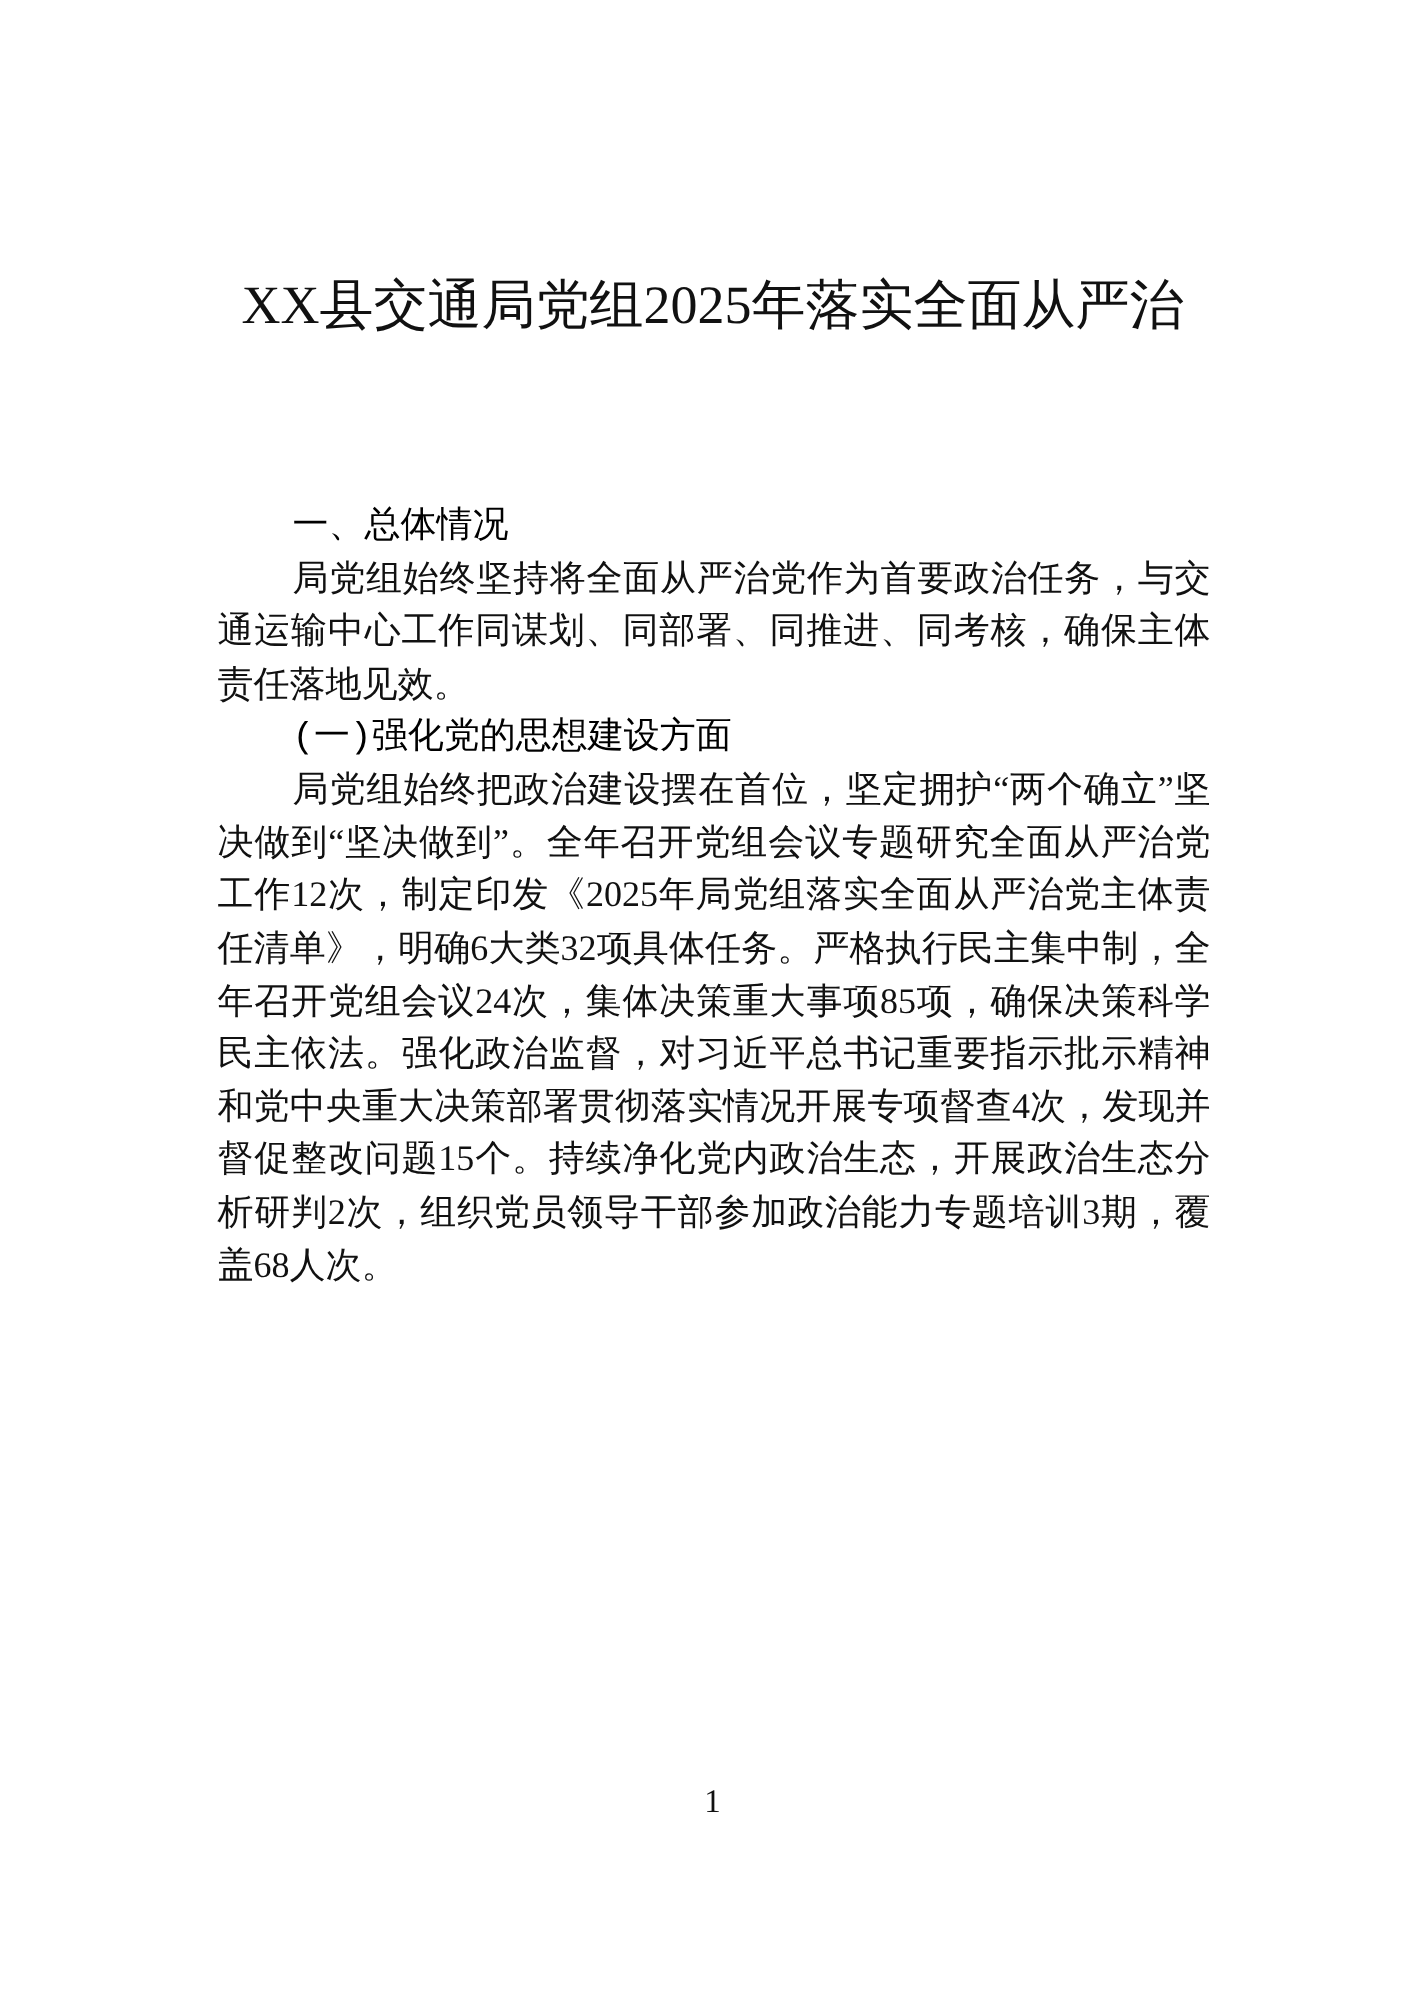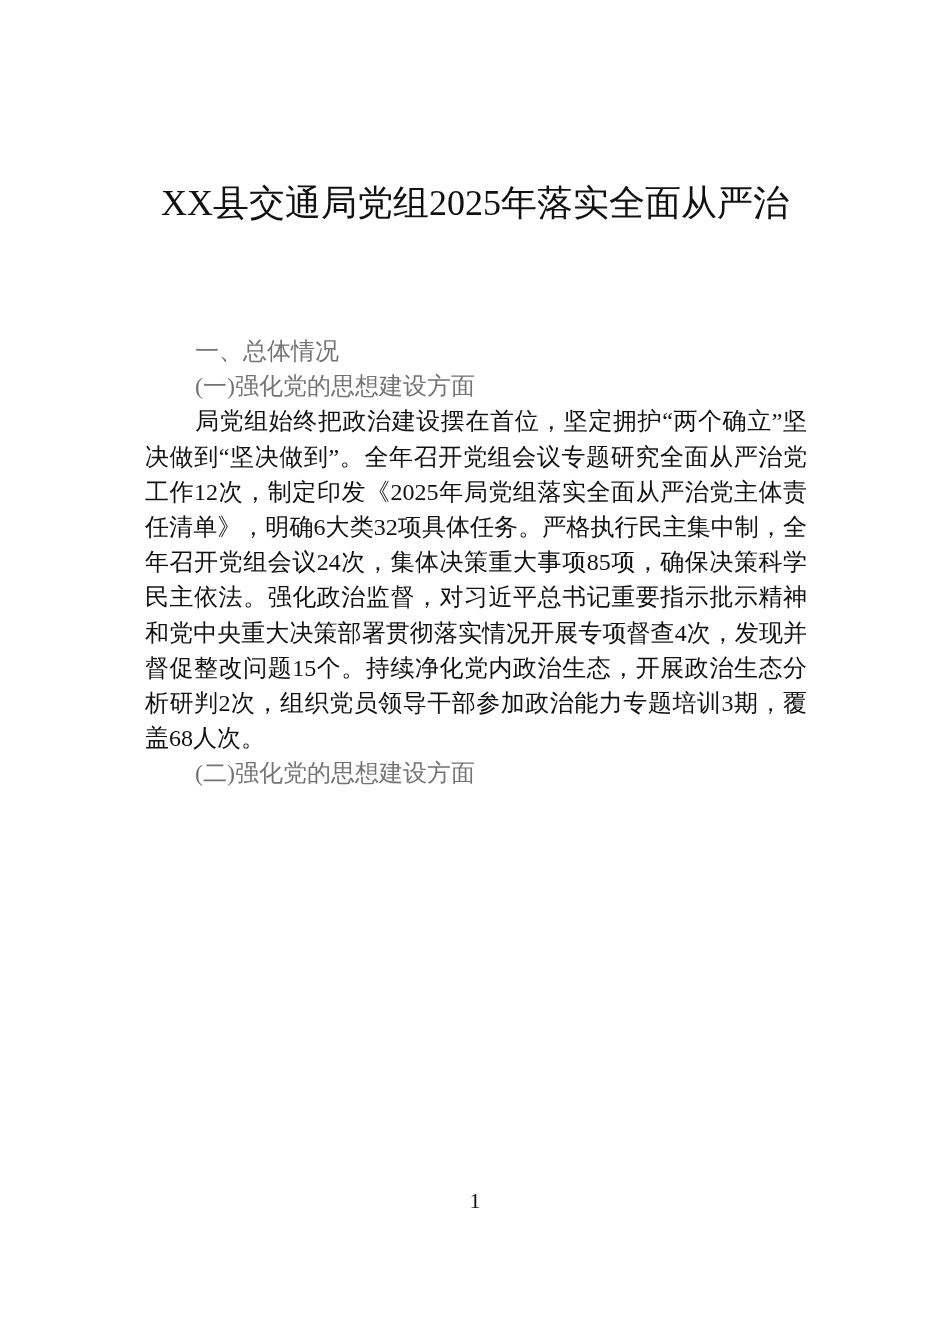--- a/index.html
+++ b/index.html
@@ -52,21 +52,22 @@
       margin: 0;
       text-indent: 50px;
       word-break: break-all;
       color: #111;
     }
     .heading {
       font-size: 24px;
       line-height: 35.2px;
       margin: 0;
       text-indent: 50px;
-      color: #737373;
+      color: #000000;
+      font-family: Liberation Mono, monospace;
     }
     .page-number {
       position: absolute;
       top: 1186px;
       left: 0;
       width: 950px;
       text-align: center;
       font-size: 22px;
       line-height: 30px;
       color: #111;
@@ -76,20 +77,20 @@
 <body>
 
 <div class="page">
 
   <div class="title-block">
     <div class="title-line">XX县交通局党组2025年落实全面从严治</div>
   </div>
 
   <div class="body-block">
     <p class="heading">一、总体情况</p>
+    <p class="para">局党组始终坚持将全面从严治党作为首要政治任务，与交通运输中心工作同谋划、同部署、同推进、同考核，确保主体责任落地见效。</p>
     <p class="heading">(一)强化党的思想建设方面</p>
     <p class="para">局党组始终把政治建设摆在首位，坚定拥护“两个确立”坚决做到“坚决做到”。全年召开党组会议专题研究全面从严治党工作12次，制定印发《2025年局党组落实全面从严治党主体责任清单》，明确6大类32项具体任务。严格执行民主集中制，全年召开党组会议24次，集体决策重大事项85项，确保决策科学民主依法。强化政治监督，对习近平总书记重要指示批示精神和党中央重大决策部署贯彻落实情况开展专项督查4次，发现并督促整改问题15个。持续净化党内政治生态，开展政治生态分析研判2次，组织党员领导干部参加政治能力专题培训3期，覆盖68人次。</p>
-    <p class="heading">(二)强化党的思想建设方面</p>
   </div>
 
   <div class="page-number">1</div>
 
 </div>
 
 </body></html>

